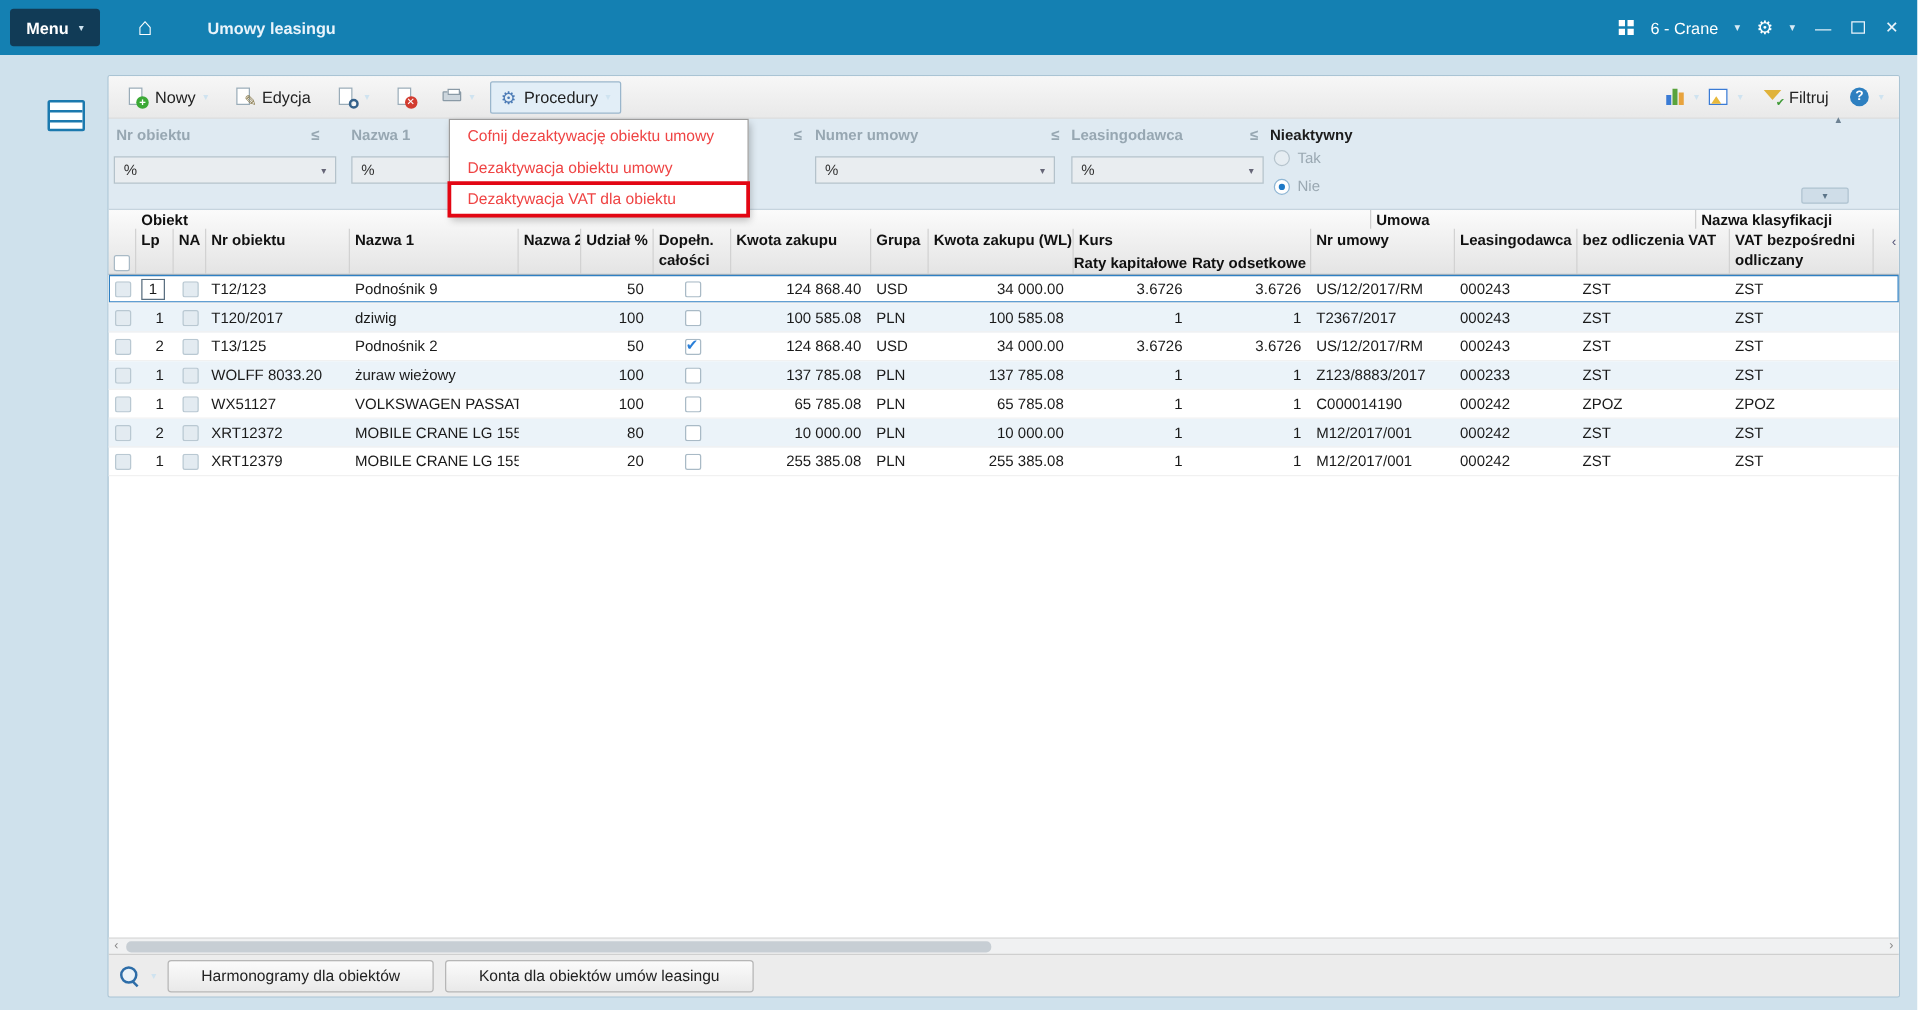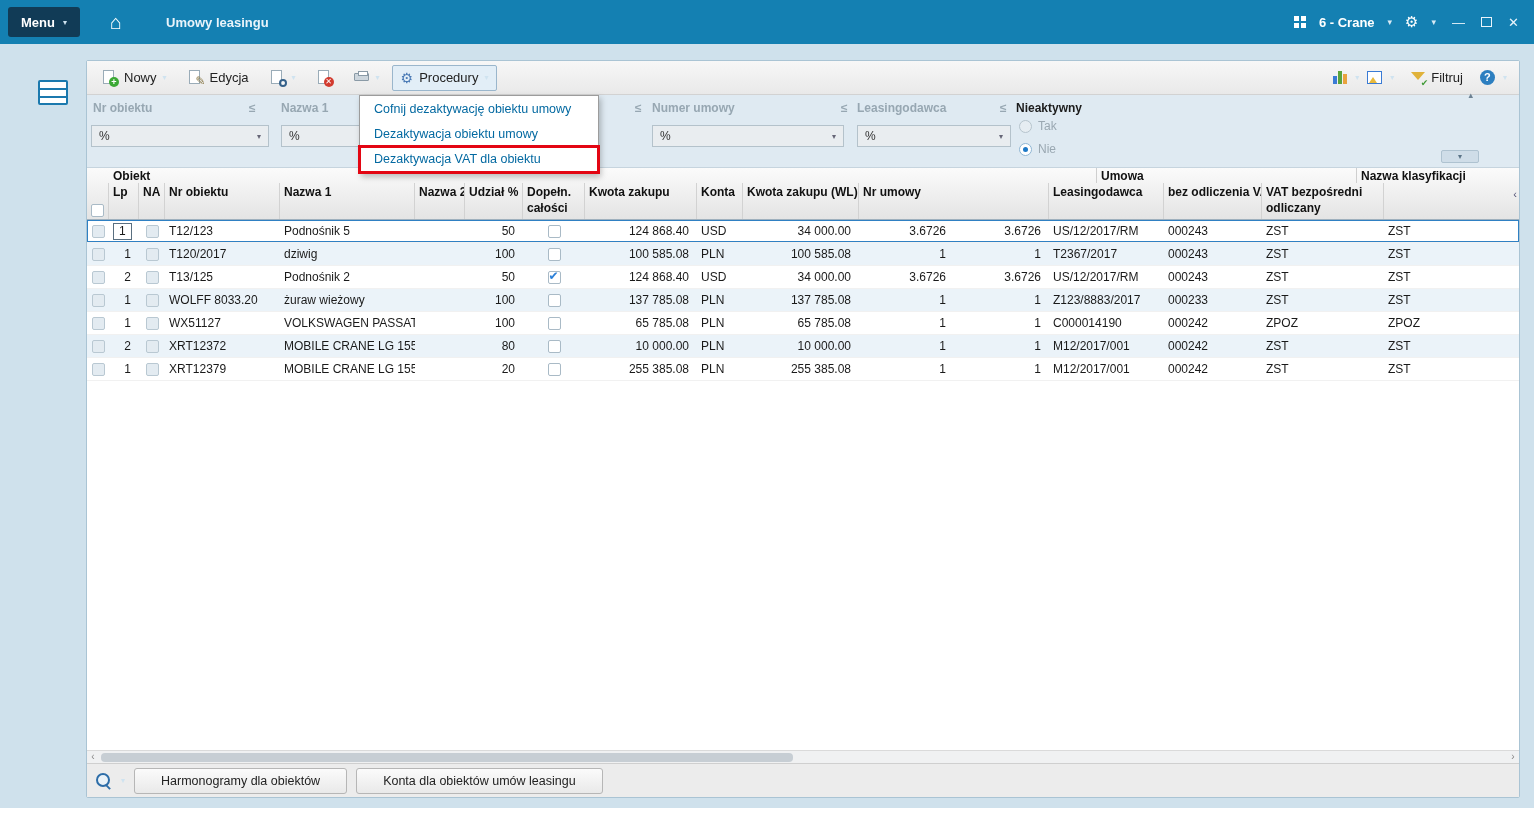--- a/index.html
+++ b/index.html
@@ -18,21 +18,21 @@
   .dd { font-size:8px; color:#cfe3f0; }
   .home { margin-left:30px; color:#fff; font-size:20px; line-height:1; }
   .tabs { display:flex; align-items:flex-end; height:44px; margin-left:22px; }
   .tab { height:44px; display:flex; align-items:center; padding:0 22px;
     color:#eaf4fb; font-size:13px; font-weight:bold; }
   .tab.active { background:#fff; color:#161616; height:38px; }
   .tb-right { margin-left:auto; display:flex; align-items:center; gap:13px;
     padding-right:12px; color:#fff; }
   .grid4 { display:grid; grid-template-columns:5px 5px; gap:2px; }
   .grid4 i { width:5px; height:5px; background:#fff; display:block; }
-  .ws-label { font-size:13px; font-weight:bold; }
+  .ws-label { font-size:13px; font-weight:normal; }
   .tb-chev { font-size:9px; color:#d8eaf5; }
   .tb-gear { font-size:15px; }
   .win-btn { font-size:13px; color:#eaf4fb; padding:0 3px; }
   .win-max { width:11px; height:10px; border:1px solid #eaf4fb; display:inline-block; }
 
   
   .workspace { position:absolute; left:0; top:44px; width:1534px; height:764px;
     background:#cfe1ec; }
   .side-icon { position:absolute; left:38px; top:36px; width:30px; height:25px;
     border:2px solid #1b79ae; background:#fff; border-radius:2px; }
@@ -152,21 +152,21 @@
   .cb.checked::after { content:"✔"; position:absolute; left:0px; top:-3px;
     color:#2a7fd8; font-size:12px; font-weight:bold; }
   .row.selected .val { border:1px solid #5a6f80; background:#fff; padding:0 5px;
     display:inline-block; line-height:15px; }
 
   
   .menu { position:absolute; left:272px; top:34px; width:240px; background:#fff;
     border:1px solid #9c9c9c; box-shadow:2px 3px 6px rgba(0,0,0,.25); z-index:40;
     padding:1px 0; }
   .menu-item { height:25px; line-height:25px; padding-left:14px; font-size:12.5px;
-    color:#0369a1; white-space:nowrap; }
+    color:#ef4444; white-space:nowrap; }
   .menu-item.red { outline:3px solid #e30613; outline-offset:-1px; position:relative;
     z-index:2; background:#fff; }
 
   
   .hscroll { position:absolute; left:0; right:0; bottom:34px; height:13px;
     background:#f0f1f2; border-top:1px solid #dadada; }
   .hs-arrow { position:absolute; top:0; width:12px; height:12px; font-size:10px;
     color:#888; text-align:center; line-height:12px; }
   .hs-left { left:0; } .hs-right { right:0; }
   .hs-thumb { position:absolute; left:14px; top:2px; width:692px; height:9px;
@@ -329,22 +329,29 @@
         <div class="hc">NA</div>
         <div class="hc">Nr obiektu</div>
         <div class="hc">Nazwa 1</div>
         <div class="hc">Nazwa 2</div>
         <div class="hc">Udział %</div>
         <div class="hc two">
           <span>Dopełn.</span>
           <span>całości</span>
         </div>
         <div class="hc">Kwota zakupu</div>
-        <div class="hc">Konta</div>
+        <div class="hc">Grupa</div>
         <div class="hc">Kwota zakupu (WL)</div>
+        <div class="hc hc-kurs">
+          <div class="kurs-top">Kurs</div>
+          <div class="kurs-sub">
+            <span>Raty kapitałowe</span>
+            <span>Raty odsetkowe</span>
+          </div>
+        </div>
         <div class="hc">Nr umowy</div>
         <div class="hc">Leasingodawca</div>
         <div class="hc">bez odliczenia VAT</div>
         <div class="hc two">
           <span>VAT bezpośredni</span>
           <span>odliczany</span>
         </div>
       </div>
       <span class="col-more">‹</span>
     </div>
@@ -352,21 +359,21 @@
     <div class="tbody">
         <div class="row selected">
         <div class="bc cbx">
             <span class="cb cb-dim"></span>
           </div>
         <div class="bc num"><span class="val">1</span></div>
         <div class="bc cbx">
             <span class="cb cb-dim"></span>
           </div>
         <div class="bc">T12/123</div>
-        <div class="bc">Podnośnik 5</div>
+        <div class="bc">Podnośnik 9</div>
         <div class="bc"></div>
         <div class="bc num">50</div>
         <div class="bc cbx">
             <span class="cb cb-white"></span>
           </div>
         <div class="bc num">124 868.40</div>
         <div class="bc">USD</div>
         <div class="bc num">34 000.00</div>
         <div class="bc num">3.6726</div>
         <div class="bc num">3.6726</div>

